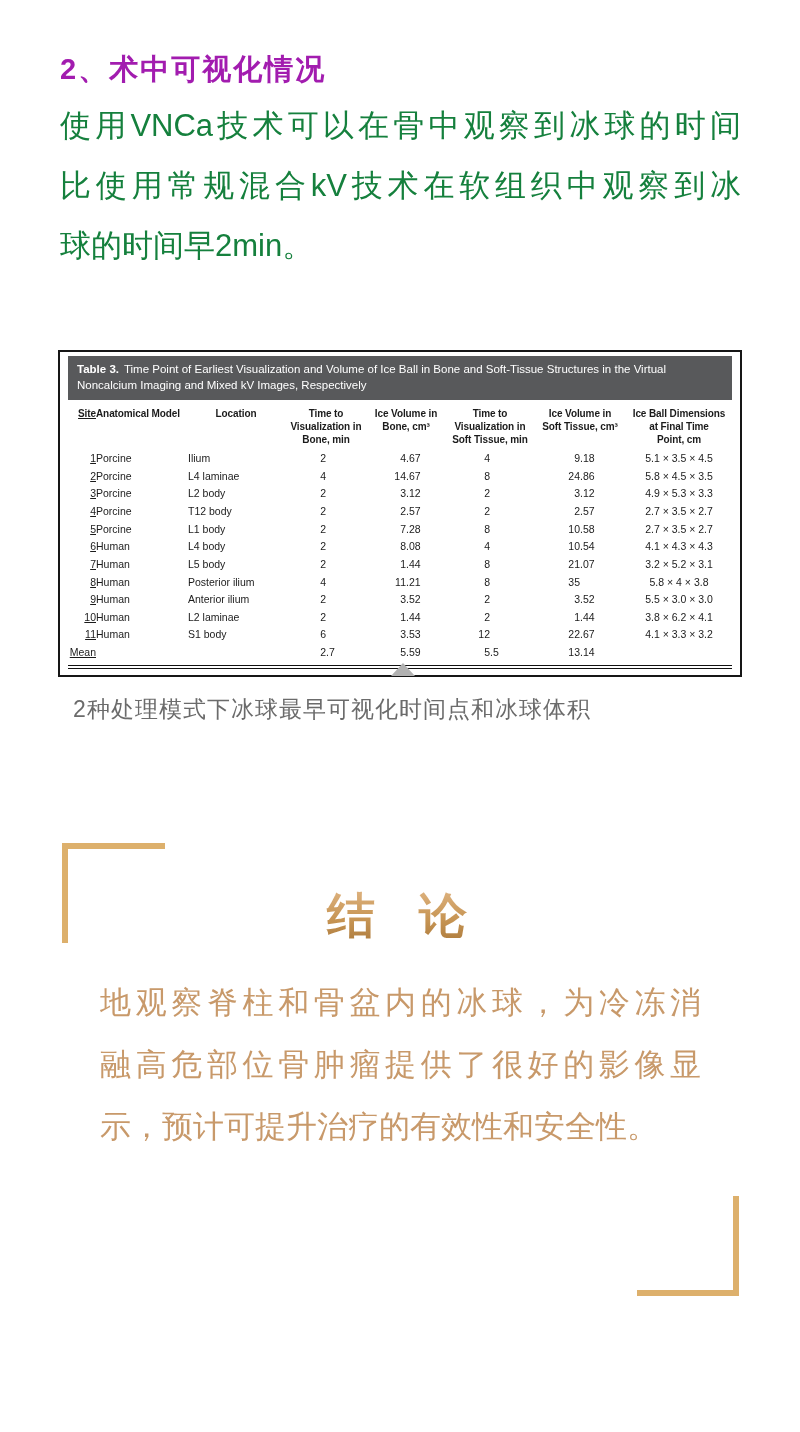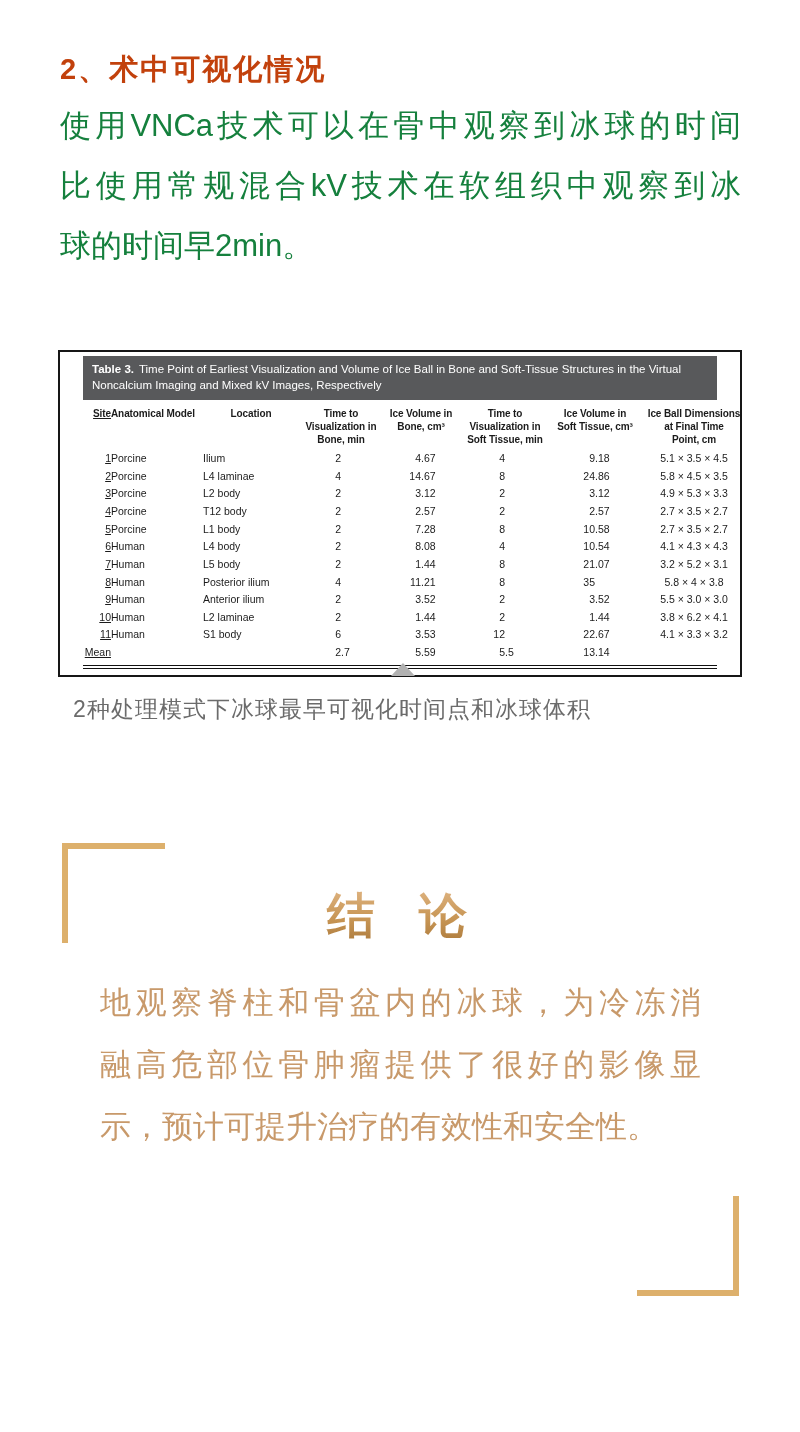--- a/index.html
+++ b/index.html
@@ -3,30 +3,30 @@
 <meta charset="utf-8">
 <style>
   html,body{margin:0;padding:0;}
   body{
     width:800px;height:1432px;position:relative;background:#ffffff;
     font-family:"Liberation Sans","DejaVu Sans",sans-serif;overflow:hidden;
   }
   
   .heading{
     position:absolute;left:60px;top:50px;margin:0;
-    font-size:29px;font-weight:bold;color:#c2410c;letter-spacing:2px;
+    font-size:29px;font-weight:bold;color:#a21caf;letter-spacing:2px;
   }
   .body-text{position:absolute;left:60px;top:96px;width:681px;margin:0;
     font-size:31px;line-height:60px;color:#15803d;}
   .jline{text-align:justify;text-align-last:justify;}
   .lline{text-align:left;text-align-last:left;}
   
   .table-figure{
     position:absolute;left:58px;top:350px;width:684px;box-sizing:border-box;
-    margin:0;border:2px solid #161616;background:#fff;padding:4px 23px 6px;
+    margin:0;border:2px solid #161616;background:#fff;padding:4px 8px 6px;
   }
   .tbl-bar{background:#58595b;color:#ffffff;font-size:11.5px;line-height:1.42;
     padding:5px 9px 6px;text-align:left;}
   .tbl-label{font-weight:bold;margin-right:5px;}
   table.datatable{width:100%;border-collapse:collapse;table-layout:fixed;
     margin-top:4px;color:#1b1b1b;}
   table.datatable th{
     font-size:10px;font-weight:bold;white-space:pre-line;vertical-align:top;
     padding:3px 0 4px;line-height:1.32;letter-spacing:-0.1px;
   }

